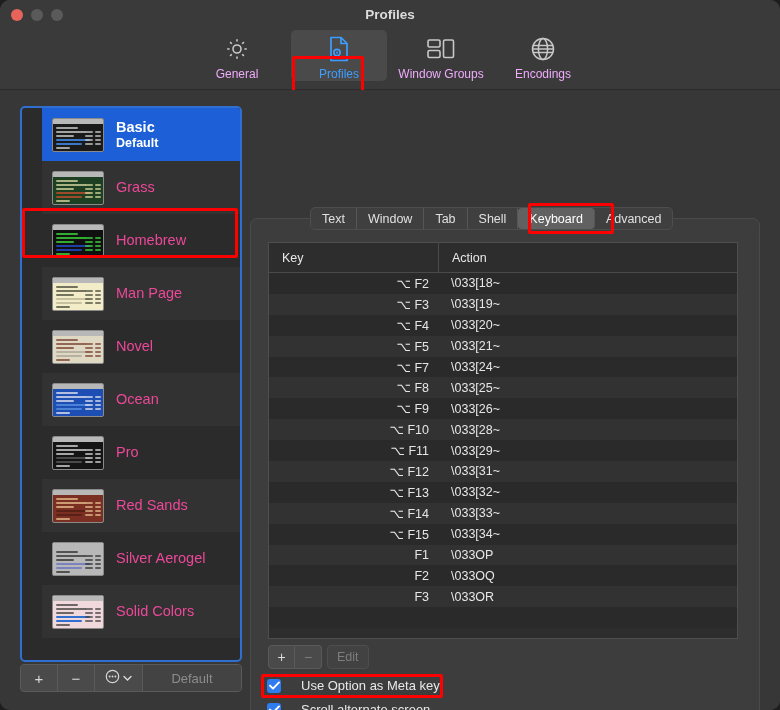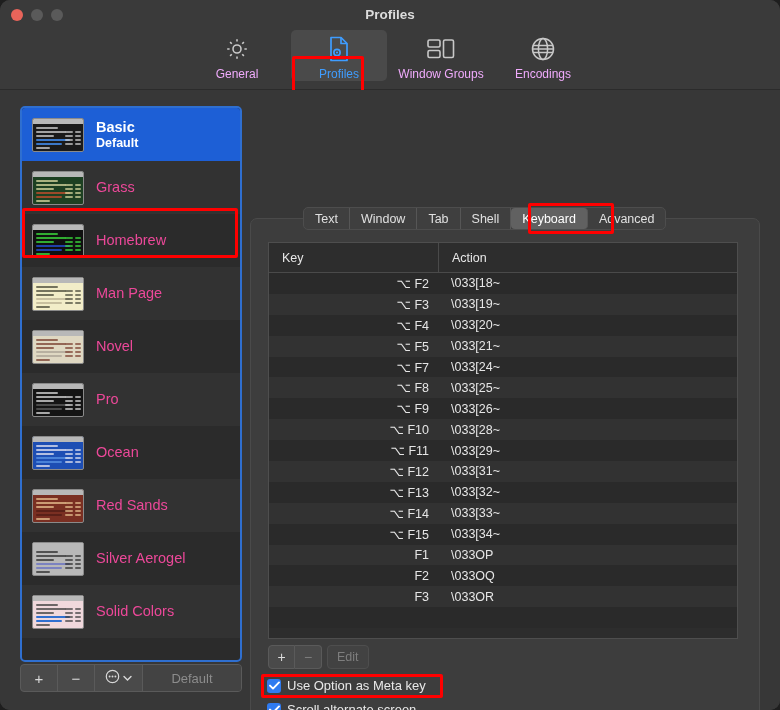--- a/index.html
+++ b/index.html
@@ -67,21 +67,21 @@
   .body { position: relative; height: 620px; background: #373737; }
   
   .sidebar {
     position: absolute; left: 20px; top: 16px;
     width: 222px; height: 556px;
     background: #2b2b2b;
     border: 2px solid #2f6fd0;
     border-radius: 5px;
     overflow: hidden;
   }
-  .prof-list { display: block; }
+  .prof-list { display: block; margin-left: 20px; }
   .prof {
     display: flex; align-items: center; gap: 12px;
     height: 53px; padding-left: 10px;
   }
   .prof:nth-child(even) { background: #323232; }
   .prof.sel { background: #1d5fd6; }
   .thumb {
     width: 52px; height: 34px;
     border: 1px solid #8a8a8a;
     border-radius: 2px;
@@ -115,21 +115,21 @@
     border-right: 1px solid #5a5a5a;
   }
   .sb.plus, .sb.minus { width: 37px; }
   .sb.more { width: 48px; gap: 3px; font-size: 12px; }
   .sb.default {
     flex: 1; font-size: 13px; color: #8c8c8c;
     border-right: none; background: #434343;
   }
   
   .tabbar {
-    position: absolute; left: 303px; top: 117px;
+    position: absolute; left: 310px; top: 117px;
     display: flex; align-items: stretch;
     height: 23px;
     background: #3f3f3f;
     border: 1px solid #4d4d4d;
     border-radius: 5px;
     overflow: hidden;
     z-index: 4;
   }
   .tab {
     display: flex; align-items: center; justify-content: center;
@@ -201,21 +201,21 @@
   .tbtn.plus { width: 27px; border-radius: 4px 0 0 4px; }
   .tbtn.minus { width: 27px; border-left: none; border-radius: 0 4px 4px 0; color: #7e7e7e; }
   .tbtn.edit {
     margin-left: 5px; padding: 0 9px;
     background: #424242; border: 1px solid #4e4e4e;
     border-radius: 4px; font-size: 12.5px; color: #7e7e7e;
   }
   
   .chk-row {
     position: absolute; left: 267px;
-    display: flex; align-items: center; gap: 6px;
+    display: flex; align-items: center; gap: 20px;
     z-index: 3;
   }
   .chk-row.r1 { top: 588px; }
   .chk-row.r2 { top: 612px; }
   .cbox {
     width: 14px; height: 14px;
     background: #2f7bf0; border-radius: 3px;
     display: flex; align-items: center; justify-content: center;
     flex: none;
   }
@@ -401,61 +401,61 @@
               <div class="ln" style="left: 3px; top: 24px; width: 26px; background: rgb(184, 176, 160); opacity: 1;"></div>
               <div class="ln" style="right: 10px; top: 24px; width: 8px; background: rgb(122, 64, 48); opacity: 0.7;"></div>
               <div class="ln" style="right: 2px; top: 24px; width: 6px; background: rgb(122, 64, 48); opacity: 0.7;"></div>
               <div class="ln" style="left: 3px; top: 28px; width: 14px; background: rgb(122, 64, 48); opacity: 0.75;"></div>
             </div>
             <div class="prof-txt">
               <span class="prof-name">Novel</span>
             </div>
           </div>
           <div class="prof">
+            <div class="thumb" style="background: rgb(29, 78, 180);">
+              <div class="tbar"></div>
+              <div class="ln" style="left: 3px; top: 8px; width: 22px; background: rgb(228, 228, 240); opacity: 0.75;"></div>
+              <div class="ln" style="left: 3px; top: 12px; width: 30px; background: rgb(228, 228, 240); opacity: 0.75;"></div>
+              <div class="ln" style="right: 10px; top: 12px; width: 8px; background: rgb(228, 228, 240); opacity: 0.7;"></div>
+              <div class="ln" style="right: 2px; top: 12px; width: 6px; background: rgb(228, 228, 240); opacity: 0.7;"></div>
+              <div class="ln" style="left: 3px; top: 16px; width: 18px; background: rgb(228, 228, 240); opacity: 0.75;"></div>
+              <div class="ln" style="right: 10px; top: 16px; width: 8px; background: rgb(228, 228, 240); opacity: 0.7;"></div>
+              <div class="ln" style="right: 2px; top: 16px; width: 6px; background: rgb(228, 228, 240); opacity: 0.7;"></div>
+              <div class="ln" style="left: 3px; top: 20px; width: 34px; background: rgb(74, 130, 216); opacity: 1;"></div>
+              <div class="ln" style="right: 10px; top: 20px; width: 8px; background: rgb(228, 228, 240); opacity: 0.7;"></div>
+              <div class="ln" style="right: 2px; top: 20px; width: 6px; background: rgb(228, 228, 240); opacity: 0.7;"></div>
+              <div class="ln" style="left: 3px; top: 24px; width: 26px; background: rgb(74, 130, 216); opacity: 1;"></div>
+              <div class="ln" style="right: 10px; top: 24px; width: 8px; background: rgb(228, 228, 240); opacity: 0.7;"></div>
+              <div class="ln" style="right: 2px; top: 24px; width: 6px; background: rgb(228, 228, 240); opacity: 0.7;"></div>
+              <div class="ln" style="left: 3px; top: 28px; width: 14px; background: rgb(228, 228, 240); opacity: 0.75;"></div>
+            </div>
+            <div class="prof-txt">
+              <span class="prof-name">Ocean</span>
+            </div>
+          </div>
+          <div class="prof">
             <div class="thumb" style="background: rgb(20, 20, 20);">
               <div class="tbar"></div>
               <div class="ln" style="left: 3px; top: 8px; width: 22px; background: rgb(216, 216, 216); opacity: 0.75;"></div>
               <div class="ln" style="left: 3px; top: 12px; width: 30px; background: rgb(216, 216, 216); opacity: 0.75;"></div>
               <div class="ln" style="right: 10px; top: 12px; width: 8px; background: rgb(216, 216, 216); opacity: 0.7;"></div>
               <div class="ln" style="right: 2px; top: 12px; width: 6px; background: rgb(216, 216, 216); opacity: 0.7;"></div>
               <div class="ln" style="left: 3px; top: 16px; width: 18px; background: rgb(216, 216, 216); opacity: 0.75;"></div>
               <div class="ln" style="right: 10px; top: 16px; width: 8px; background: rgb(216, 216, 216); opacity: 0.7;"></div>
               <div class="ln" style="right: 2px; top: 16px; width: 6px; background: rgb(216, 216, 216); opacity: 0.7;"></div>
               <div class="ln" style="left: 3px; top: 20px; width: 34px; background: rgb(74, 74, 74); opacity: 1;"></div>
               <div class="ln" style="right: 10px; top: 20px; width: 8px; background: rgb(216, 216, 216); opacity: 0.7;"></div>
               <div class="ln" style="right: 2px; top: 20px; width: 6px; background: rgb(216, 216, 216); opacity: 0.7;"></div>
               <div class="ln" style="left: 3px; top: 24px; width: 26px; background: rgb(74, 74, 74); opacity: 1;"></div>
               <div class="ln" style="right: 10px; top: 24px; width: 8px; background: rgb(216, 216, 216); opacity: 0.7;"></div>
               <div class="ln" style="right: 2px; top: 24px; width: 6px; background: rgb(216, 216, 216); opacity: 0.7;"></div>
               <div class="ln" style="left: 3px; top: 28px; width: 14px; background: rgb(216, 216, 216); opacity: 0.75;"></div>
             </div>
             <div class="prof-txt">
               <span class="prof-name">Pro</span>
-            </div>
-          </div>
-          <div class="prof">
-            <div class="thumb" style="background: rgb(29, 78, 180);">
-              <div class="tbar"></div>
-              <div class="ln" style="left: 3px; top: 8px; width: 22px; background: rgb(228, 228, 240); opacity: 0.75;"></div>
-              <div class="ln" style="left: 3px; top: 12px; width: 30px; background: rgb(228, 228, 240); opacity: 0.75;"></div>
-              <div class="ln" style="right: 10px; top: 12px; width: 8px; background: rgb(228, 228, 240); opacity: 0.7;"></div>
-              <div class="ln" style="right: 2px; top: 12px; width: 6px; background: rgb(228, 228, 240); opacity: 0.7;"></div>
-              <div class="ln" style="left: 3px; top: 16px; width: 18px; background: rgb(228, 228, 240); opacity: 0.75;"></div>
-              <div class="ln" style="right: 10px; top: 16px; width: 8px; background: rgb(228, 228, 240); opacity: 0.7;"></div>
-              <div class="ln" style="right: 2px; top: 16px; width: 6px; background: rgb(228, 228, 240); opacity: 0.7;"></div>
-              <div class="ln" style="left: 3px; top: 20px; width: 34px; background: rgb(74, 130, 216); opacity: 1;"></div>
-              <div class="ln" style="right: 10px; top: 20px; width: 8px; background: rgb(228, 228, 240); opacity: 0.7;"></div>
-              <div class="ln" style="right: 2px; top: 20px; width: 6px; background: rgb(228, 228, 240); opacity: 0.7;"></div>
-              <div class="ln" style="left: 3px; top: 24px; width: 26px; background: rgb(74, 130, 216); opacity: 1;"></div>
-              <div class="ln" style="right: 10px; top: 24px; width: 8px; background: rgb(228, 228, 240); opacity: 0.7;"></div>
-              <div class="ln" style="right: 2px; top: 24px; width: 6px; background: rgb(228, 228, 240); opacity: 0.7;"></div>
-              <div class="ln" style="left: 3px; top: 28px; width: 14px; background: rgb(228, 228, 240); opacity: 0.75;"></div>
-            </div>
-            <div class="prof-txt">
-              <span class="prof-name">Ocean</span>
             </div>
           </div>
           <div class="prof">
             <div class="thumb" style="background: rgb(122, 47, 34);">
               <div class="tbar"></div>
               <div class="ln" style="left: 3px; top: 8px; width: 22px; background: rgb(232, 192, 144); opacity: 0.75;"></div>
               <div class="ln" style="left: 3px; top: 12px; width: 30px; background: rgb(232, 192, 144); opacity: 0.75;"></div>
               <div class="ln" style="right: 10px; top: 12px; width: 8px; background: rgb(232, 192, 144); opacity: 0.7;"></div>
               <div class="ln" style="right: 2px; top: 12px; width: 6px; background: rgb(232, 192, 144); opacity: 0.7;"></div>
               <div class="ln" style="left: 3px; top: 16px; width: 18px; background: rgb(232, 192, 144); opacity: 0.75;"></div>

